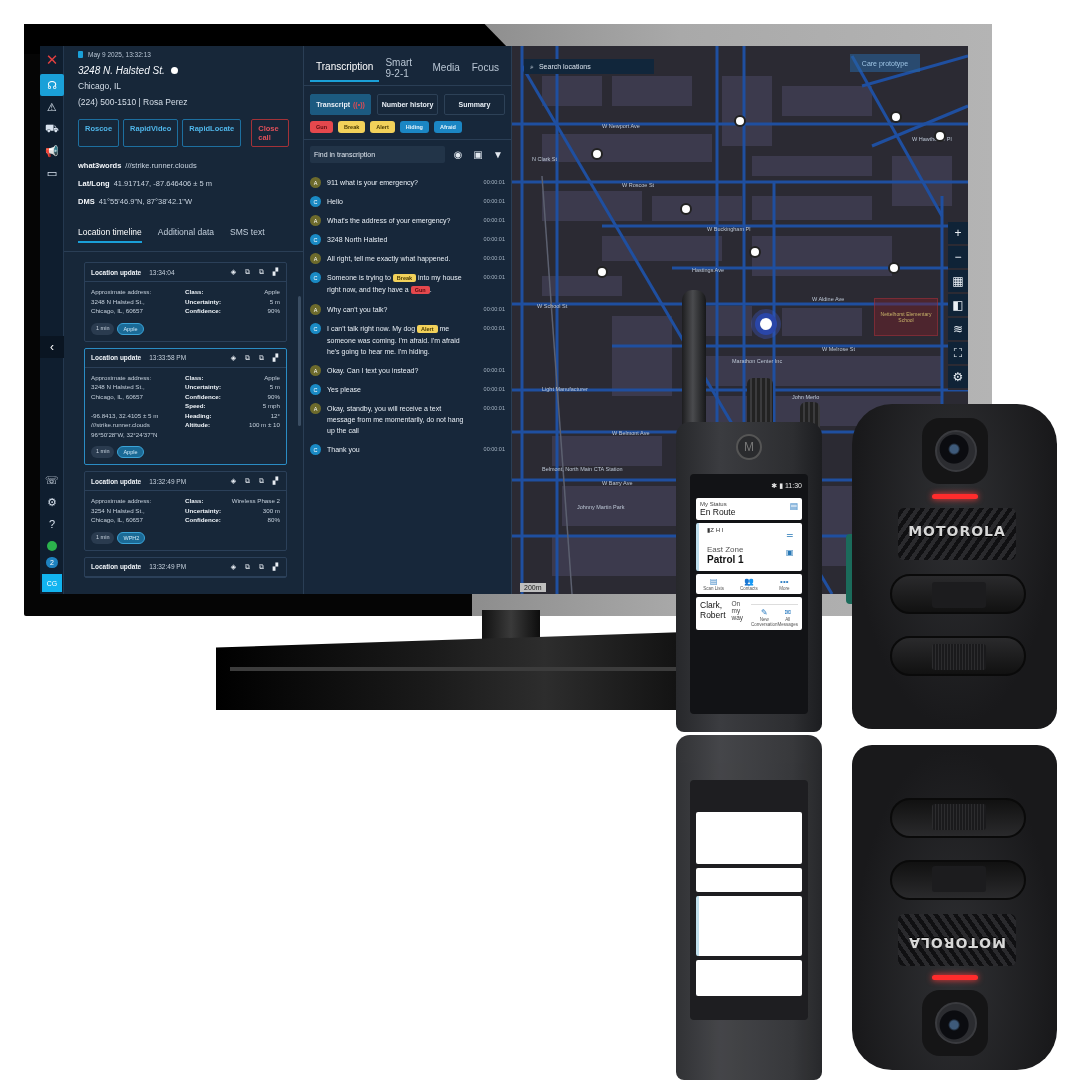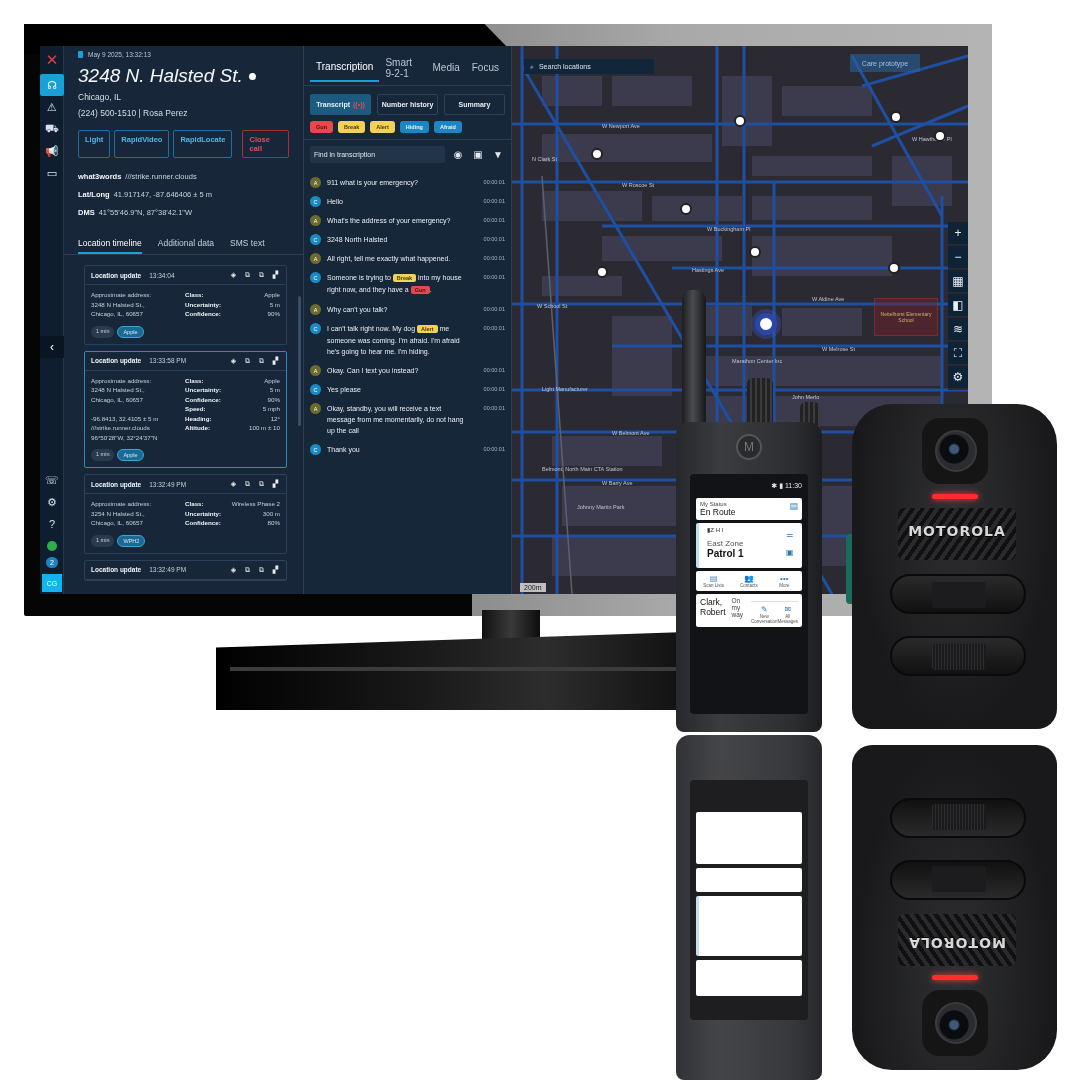--- a/index.html
+++ b/index.html
@@ -46,29 +46,29 @@
   .rail .bottom { position:absolute; bottom: 0; left:0; width:24px; }
   .rail .ok { width: 10px; height: 10px; border-radius: 50%; background: #2bb24c; margin: 6px auto; }
   .rail .count { width: 12px; height: 11px; border-radius: 6px; background: #1e82c0; color:#fff; font-size: 7px; text-align:center; line-height: 11px; margin: 6px auto; }
   .rail .avatar { width: 20px; height: 18px; background:#12b4f0; color:#fff; font-size: 7px; display:flex; align-items:center; justify-content:center; margin: 6px auto 2px; }
 
   
   .details { position: absolute; left: 24px; top: 0; width: 240px; height: 548px; background: #172739; border-right: 1px solid #2a3e55; overflow:hidden; }
   .back { color:#e4ebf3; font-size: 8.5px; padding: 7px 10px 5px 14px; border-bottom: 1px solid #2a3e55; }
   .stamp { color:#b7c4d3; font-size: 6.5px; padding: 5px 14px; display:flex; align-items:center; gap:5px; }
   .stamp .phone { width: 5px; height: 7px; background:#1aa0d8; display:inline-block; border-radius:1px;}
-  .addr { color:#f4f7fb; font-size: 19px; font-style: italic; padding: 2px 14px; display:flex; align-items:center; gap:6px; }
+  .addr { color:#f4f7fb; font-size: 10px; font-style: italic; padding: 2px 14px; display:flex; align-items:center; gap:6px; }
   .addr .dot { width: 7px; height: 7px; border-radius:50%; background:#fff; display:inline-block; }
   .city, .caller { color:#d6dfe9; font-size: 8.5px; padding: 3px 14px; }
   .btnrow { display:flex; gap: 4px; padding: 9px 14px 8px; }
   .btn { border:1px solid #1d6f9f; color:#4fb6ea; font-size: 7.5px; padding: 4px 6px; border-radius: 2px; font-weight: bold; }
   .btn.close { border-color:#a33238; color:#e0505a; margin-left: 6px; }
   .kv { font-size: 7.5px; color: #c7d2de; padding: 3px 14px; margin-top: 3px; }
   .kv b { color:#f4f7fb; margin-right: 4px; }
-  .subtabs { display:flex; gap: 16px; padding: 10px 14px 0; border-bottom: 1px solid #2a3e55; margin-top: 8px; }
+  .subtabs { display:flex; gap: 16px; padding: 10px 14px 8px; border-bottom: 1px solid #2a3e55; margin-top: 8px; }
   .subtab { color:#c3cfdc; font-size: 8.5px; padding-bottom: 4px; }
   .subtab.active { color:#fff; border-bottom: 2px solid #1aa0d8; }
   .timeline { padding: 4px 16px 0 20px; }
   .card { border: 1px solid #2b4059; border-radius: 2px; margin-top: 6px; background: #172739; }
   .card.sel { border-color: #2a8cc4; }
   .card .ch { display:flex; align-items:center; padding: 5px 6px; border-bottom: 1px solid #2b4059; font-size: 6.5px; color:#f0f4f8; }
   .card .ch b { margin-right: 8px; }
   .card .ch .t { color:#c6d1dd; flex:1; }
   .card .ch .ic { width: 9px; height: 8px; color:#e9eef4; font-size:7px; margin-left: 5px; text-align:center; line-height:8px;}
   .card .cb { display:flex; padding: 5px 6px 2px; font-size: 6.2px; color:#c5d0dc; }
@@ -127,21 +127,21 @@
   .rscreen { position:absolute; left: 14px; top: 52px; width: 118px; height: 240px; background:#121316; border-radius: 4px; padding: 5px 6px; }
   .rstatus { color:#e7e7e7; font-size: 7px; text-align:right; height: 16px; padding-top: 3px; }
   .rcard { background:#fff; border-radius: 2px; margin-top: 3px; color:#222; }
   .rcard .lbl { font-size: 6px; color:#444; }
   .rcard .val { font-size: 8.5px; color:#111; }
   .rcard.status { display:flex; padding: 3px 4px; }
   .rcard.status .grow { flex:1; }
   .rcard.zone { padding: 3px 4px 6px 8px; border-left: 3px solid #bfe0ee; display:flex; }
   .rcard.zone .grow { flex: 1; }
   .rcard.zone .sig { font-size: 6px; color: #333; }
-  .rcard.zone .zn { font-size: 8px; color:#555; margin-top: 6px; }
+  .rcard.zone .zn { font-size: 8px; color:#555; margin-top: 12px; }
   .rcard.zone .pt { font-size: 10px; font-weight: bold; color:#111; }
   .rcard.zone .side { width: 12px; color:#2878b6; font-size: 8px; line-height: 18px; }
   .rcard.actions { display:flex; padding: 3px 0; }
   .rcard.actions .a { flex:1; text-align:center; font-size: 4.5px; color:#555; }
   .rcard.actions .a .g { font-size: 8px; color:#2e7ec2; display:block; }
   .rcard.msg { padding: 3px 4px; }
   .rcard.msg .nm { font-size: 8.5px; color:#111; }
   .rcard.msg .sub { font-size: 6.5px; color:#444; }
   .rcard.msg .row { display:flex; margin-top: 4px; border-top: 1px solid #ddd; padding-top: 3px; }
   .rcard.msg .row .a { flex:1; text-align:center; font-size: 4.5px; color:#555; }
@@ -198,21 +198,21 @@
         <span class="phone"></span>
         <span>May 9 2025, 13:32:13</span>
       </div>
       <div class="addr">
         <span>3248 N. Halsted St.</span>
         <span class="dot"></span>
       </div>
       <div class="city">Chicago, IL</div>
       <div class="caller">(224) 500-1510  |  Rosa Perez</div>
       <div class="btnrow">
-        <div class="btn">Light</div>
+        <div class="btn">Roscoe</div>
         <div class="btn">RapidVideo</div>
         <div class="btn">RapidLocate</div>
         <div class="btn close">Close call</div>
       </div>
       <div class="kv"><b>what3words</b><span>///strike.runner.clouds</span></div>
       <div class="kv"><b>Lat/Long</b><span>41.917147, -87.646406 ± 5 m</span></div>
       <div class="kv"><b>DMS</b><span>41°55'46.9"N, 87°38'42.1"W</span></div>
 
       <div class="subtabs" id="call-tabs">
           <div class="subtab active">Location timeline</div>

